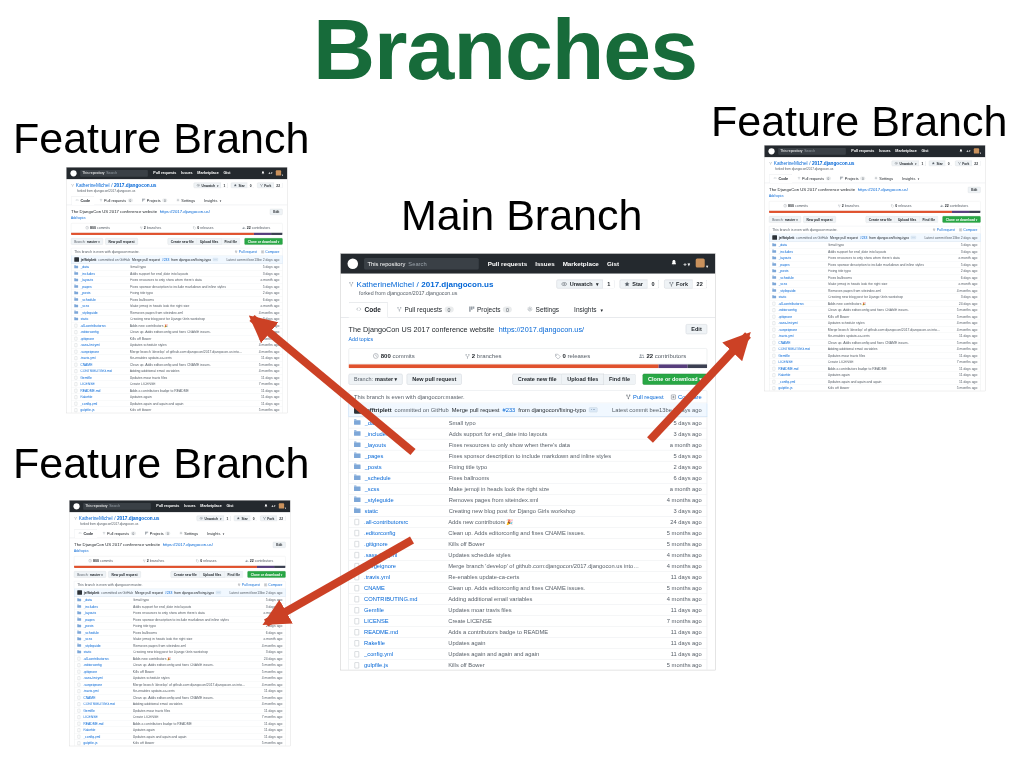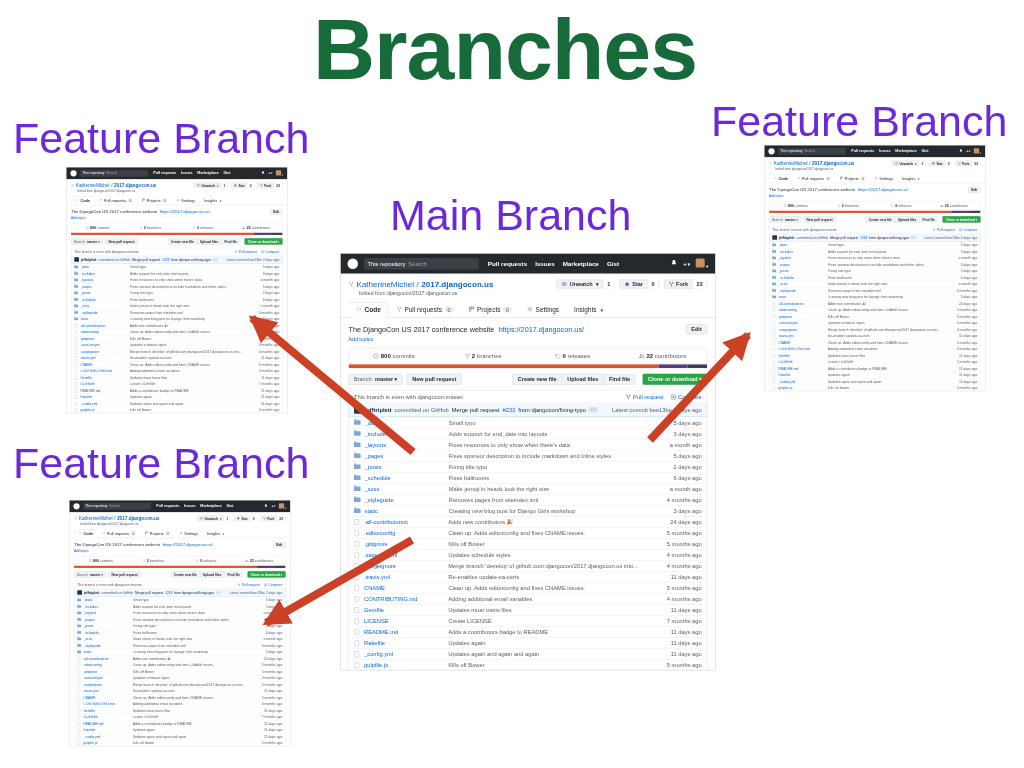--- a/index.html
+++ b/index.html
@@ -1,24 +1,24 @@
 <!DOCTYPE html>
 <html><head>
 <meta charset="utf-8">
 <style>
   html,body{margin:0;padding:0;background:#fff;}
   .slide{position:relative;width:1024px;height:768px;background:#fff;overflow:hidden;
          font-family:"Liberation Sans",sans-serif;}
   
   .slide-title{position:absolute;left:313px;top:4px;font-size:86px;line-height:1.05;
                font-weight:bold;letter-spacing:-1px;z-index:2;}
-  .big-label{position:absolute;font-size:43px;color:#6d28d9;line-height:1.05;z-index:2;white-space:nowrap;}
+  .big-label{position:absolute;font-size:43px;color:#000000;line-height:1.05;z-index:2;white-space:nowrap;}
   #label-feature-tl{left:13px;top:116px;}
   #label-feature-tr{left:711px;top:99px;}
-  #label-main{left:390px;top:193px;}
+  #label-main{left:401px;top:193px;}
   #label-feature-bl{left:13px;top:441px;}
   
   .shot{position:absolute;z-index:1;padding-left:14px;}
   .scaler{transform-origin:0 0;width:750px;}
   #shot-main{left:326px;top:253px;width:376px;height:419px;}
   #shot-main .scaler{transform:scale(0.501);}
   #shot-tl{left:52px;top:167px;width:222px;height:248px;}
   #shot-tr{left:750px;top:145px;width:222px;height:248px;}
   #shot-bl{left:55px;top:500px;width:222px;height:248px;}
   #shot-tl .scaler,#shot-tr .scaler,#shot-bl .scaler{transform:scale(0.2955);}

